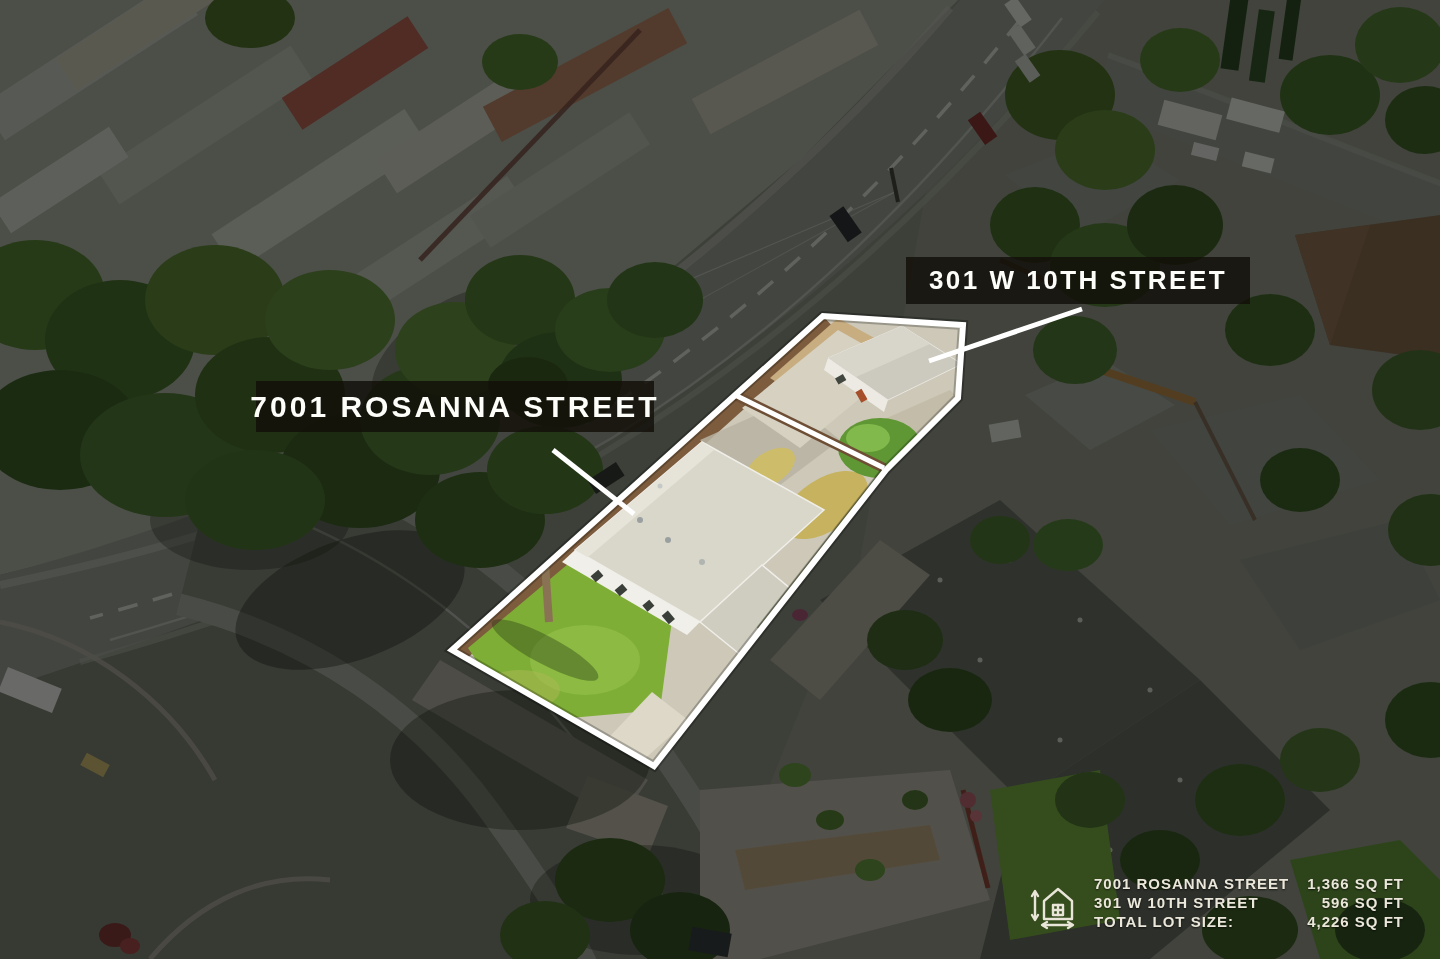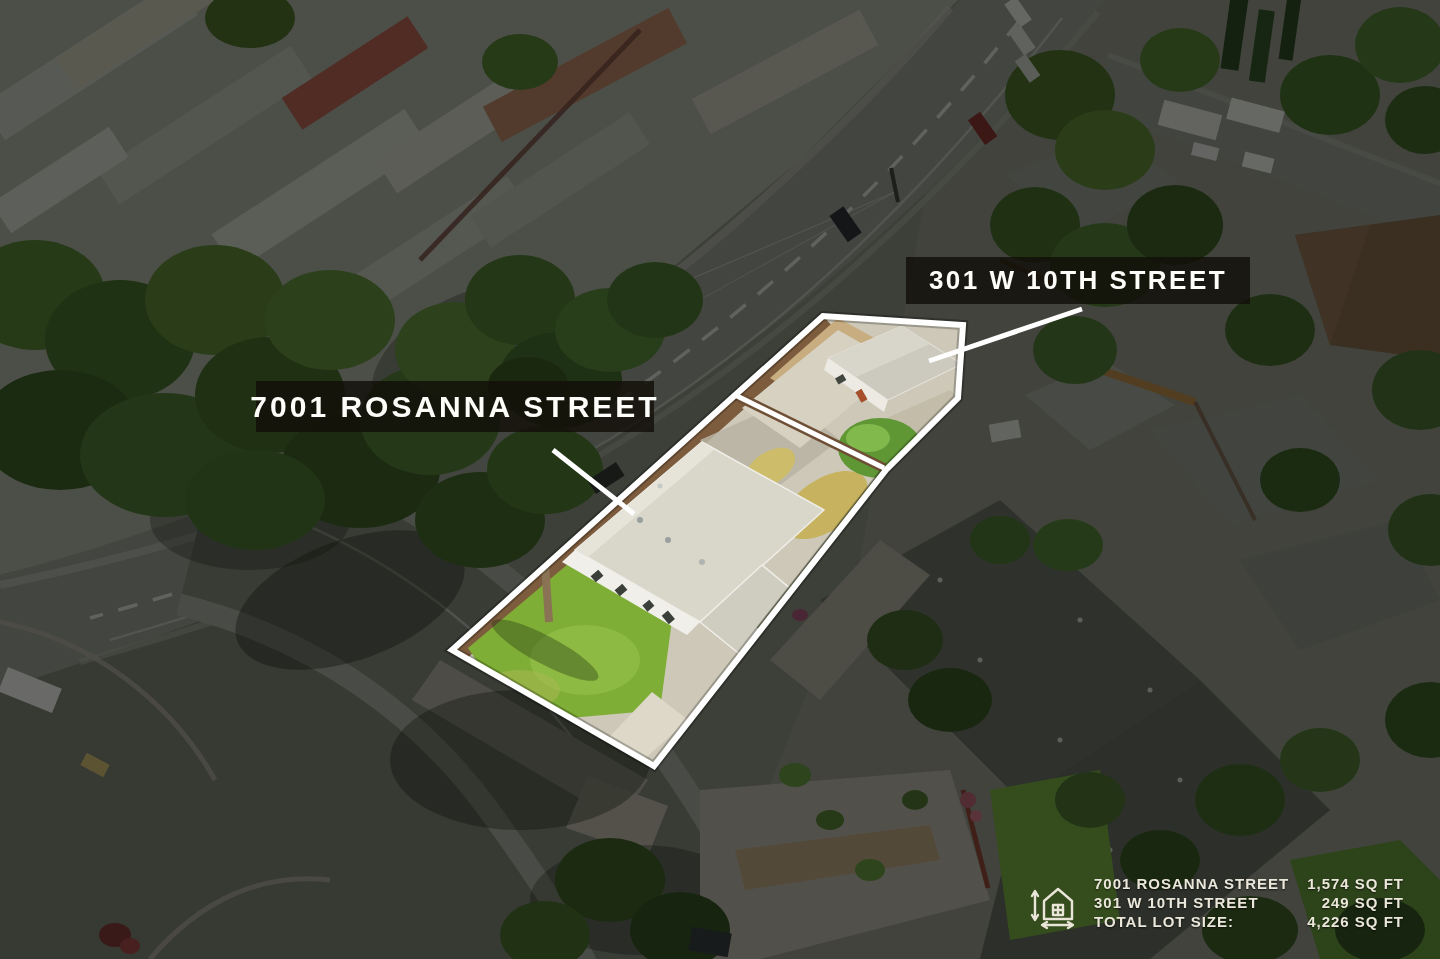--- a/index.html
+++ b/index.html
@@ -291,25 +291,25 @@
       <path d="M3 14 L6 9 L9 14"></path>
       <path d="M3 33 L6 38 L9 33"></path>
       <line x1="14" y1="43" x2="43" y2="43"></line>
       <path d="M18 40 L13 43 L18 46"></path>
       <path d="M39 40 L44 43 L39 46"></path>
     </g>
   </svg>
   <div class="legend-rows">
     <div class="legend-row">
       <span>7001 ROSANNA STREET</span>
-      <span>1,574 SQ FT</span>
+      <span>1,366 SQ FT</span>
     </div>
     <div class="legend-row">
       <span>301 W 10TH STREET</span>
-      <span>249 SQ FT</span>
+      <span>596 SQ FT</span>
     </div>
     <div class="legend-row">
       <span>TOTAL LOT SIZE:</span>
       <span>4,226 SQ FT</span>
     </div>
   </div>
 </div>
 
 </div>
 

